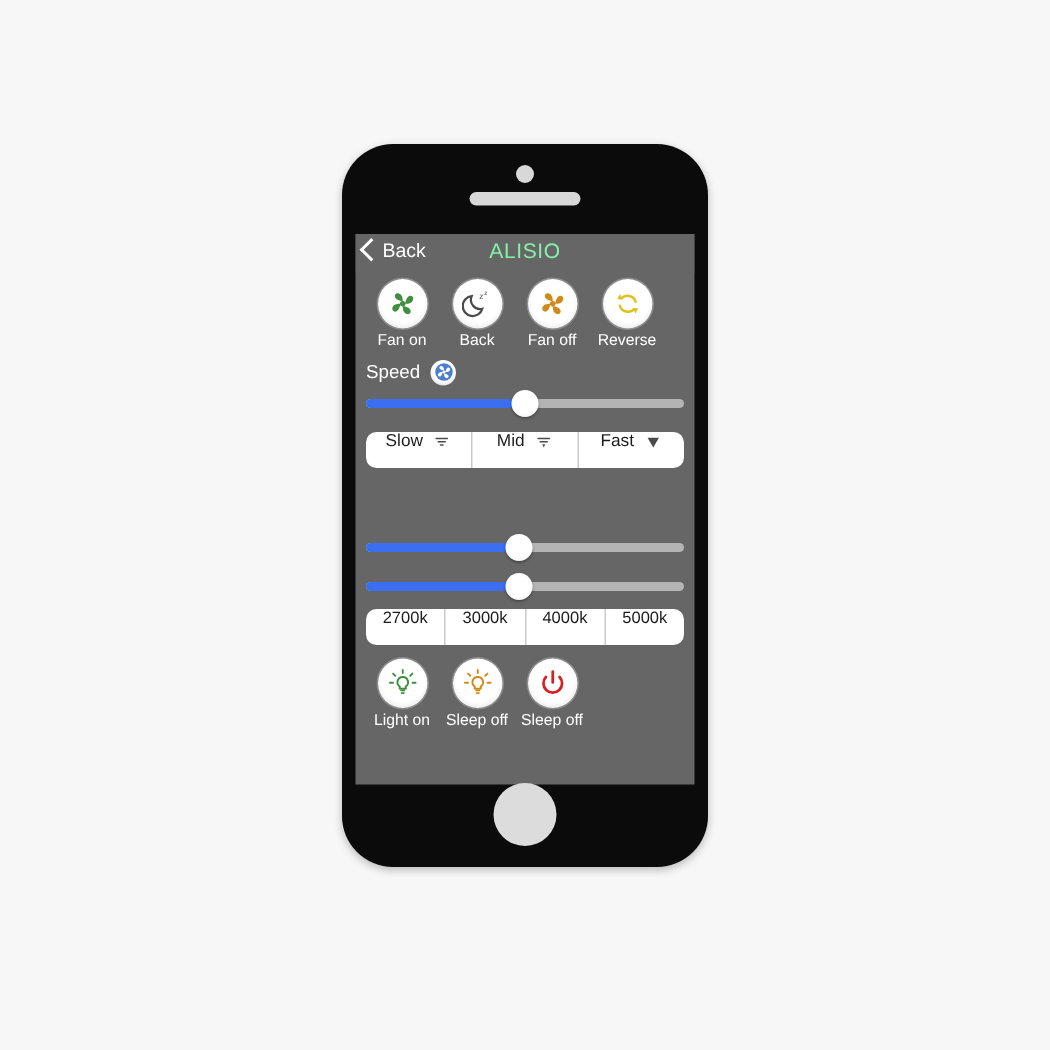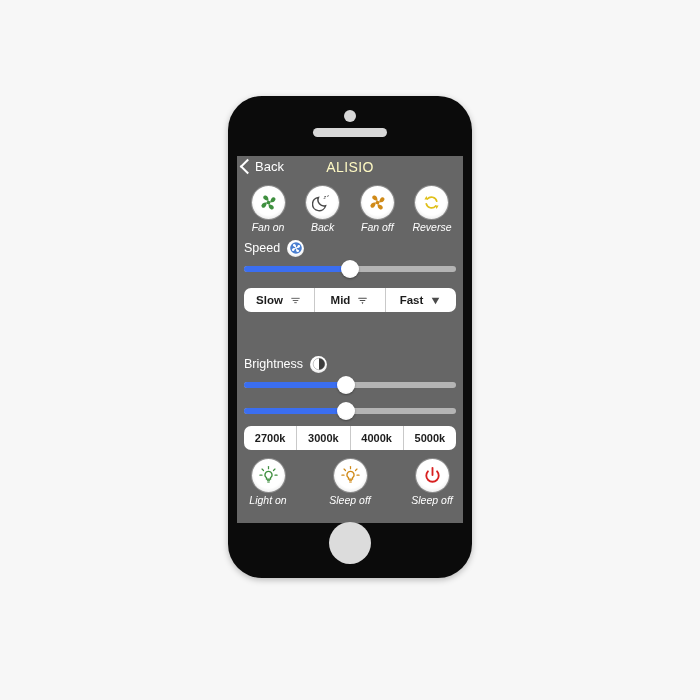--- a/index.html
+++ b/index.html
@@ -97,32 +97,30 @@
     margin-right: 2px;
     position: relative;
     top: 0px;
   }
   #nav-title {
     position: absolute;
     left: 0;
     right: 0;
     top: 3px;
     text-align: center;
-    color: #fef9c3;
+    color: #86efac;
     font-size: 14px;
     letter-spacing: 0.4px;
   }
 
   
   .btn-row {
     display: flex;
-    justify-content: space-between;
     padding: 4px 6px 0 6px;
     box-sizing: border-box;
-    font-style: italic;
   }
   .icon-btn {
     width: 50px;
     display: flex;
     flex-direction: column;
     align-items: center;
     cursor: pointer;
   }
   .icon-circle {
     width: 33px;
@@ -200,29 +198,27 @@
     margin: 0 7px;
     display: flex;
     background: #ffffff;
     border-radius: 7px;
     overflow: hidden;
     height: 24px;
   }
   .segment {
     flex: 1;
     display: flex;
-    align-items: center;
     justify-content: center;
     gap: 6px;
     font-size: 11.5px;
     color: #1c1c1c;
     border-right: 1px solid #c9c9c9;
     cursor: pointer;
     box-sizing: border-box;
-    font-weight: bold;
   }
   .segment:last-child { border-right: none; }
   .seg-kelvin { font-size: 11px; }
 
   .spacer-lg { height: 42px; }
   .spacer-sm { height: 9px; }
   .spacer-xs { height: 5px; }
 </style>
 </head>
 <body style="background: rgb(247, 247, 247);">
@@ -355,29 +351,20 @@
           <span>Fast</span>
           <svg width="13" height="13" viewBox="0 0 24 24">
             <path d="M5 7 L19 7 L12 19 Z" fill="#4b4b4b"></path>
           </svg>
         </div>
       </div>
 
       <div class="spacer-lg"></div>
 
       <div class="slider-block">
-        <div class="slider-head">
-          <span class="stitle">Brightness</span>
-          <span class="badge">
-            <svg width="14" height="14" viewBox="0 0 24 24">
-              <circle cx="12" cy="12" r="10" fill="#ffffff" stroke="#9a9a9a" stroke-width="1"></circle>
-              <path d="M12 2 A10 10 0 0 1 12 22 Z" fill="#3c3c3c"></path>
-            </svg>
-          </span>
-        </div>
         <div class="slider-track">
           <div class="track-bg" style="background: rgb(180, 180, 180);"></div>
           <div class="track-fill" id="brightness-fill" style="width: 48%; background: rgb(59, 110, 240);"></div>
           <div class="track-thumb" id="brightness-thumb" style="left: 48%;"></div>
         </div>
       </div>
 
       <div class="spacer-xs"></div>
 
       <div class="slider-block">

